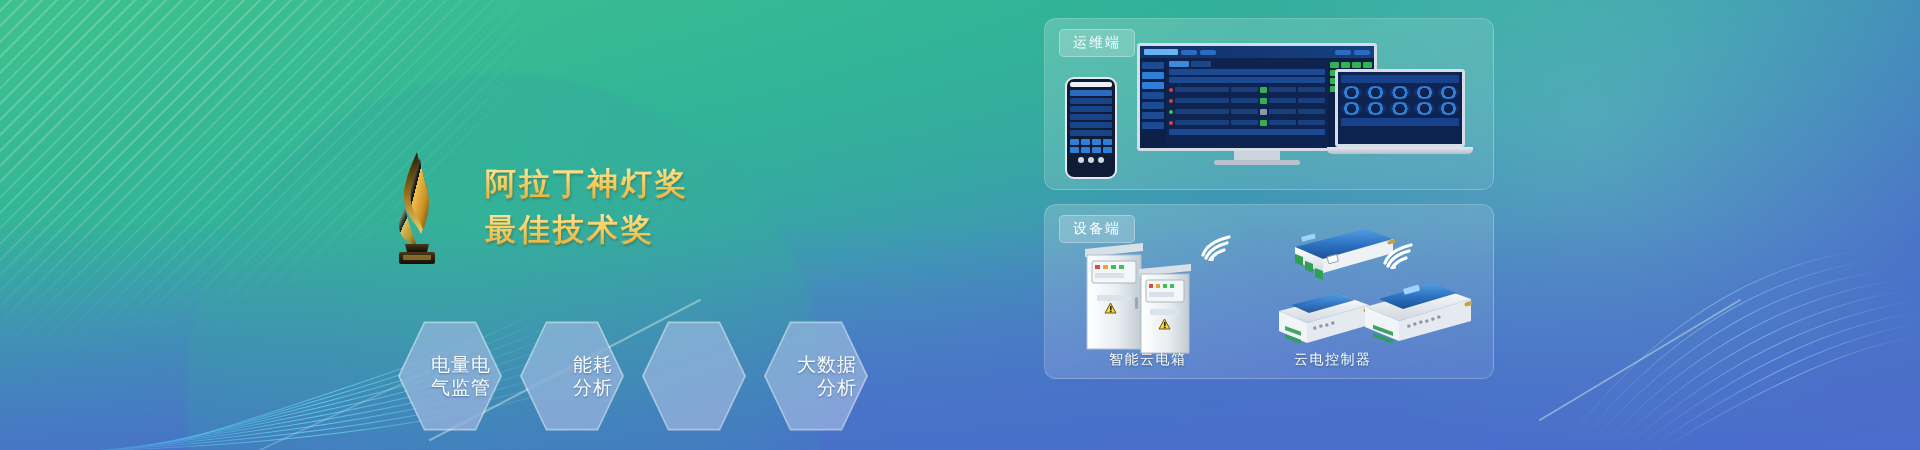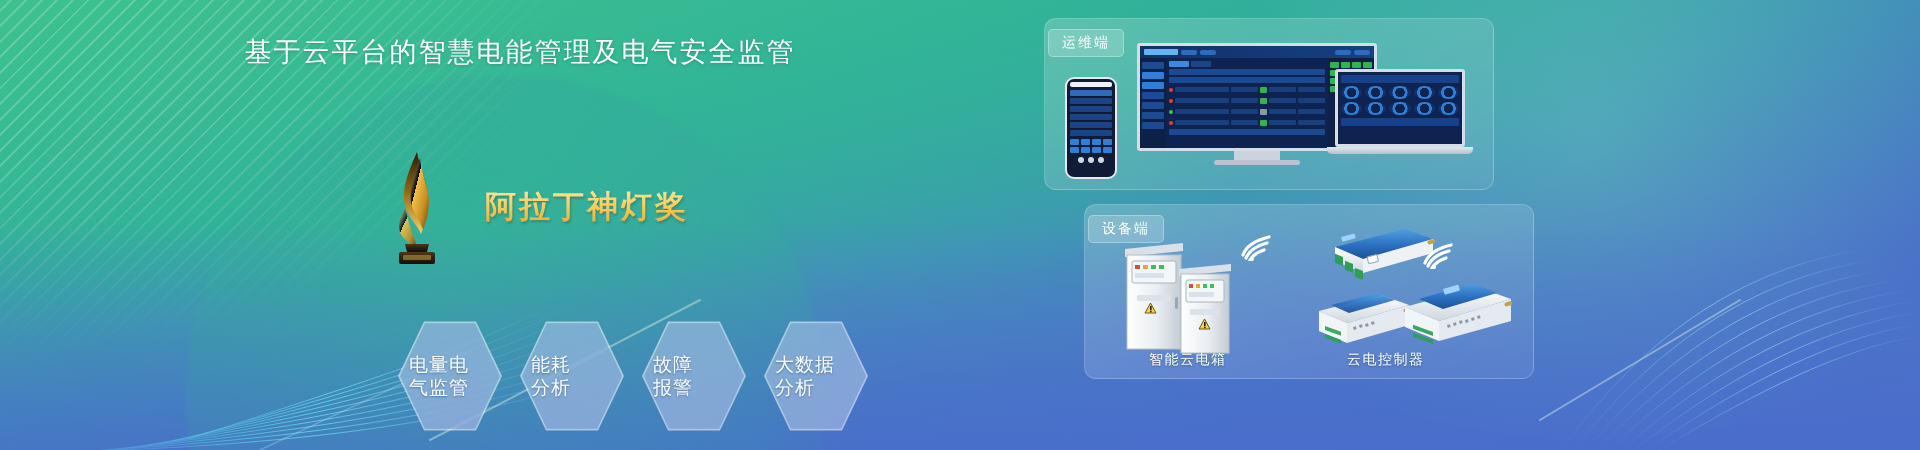--- a/index.html
+++ b/index.html
@@ -62,40 +62,40 @@
   .hex{position:relative;width:104px;height:116px;
     display:flex;align-items:center;justify-content:center;}
   .hex-shape{position:absolute;inset:0;
     clip-path:polygon(25% 3%,75% 3%,100% 50%,75% 97%,25% 97%,0% 50%);
     background:rgba(255,255,255,.55);}
   .hex-inner{position:absolute;left:2px;top:2px;right:2px;bottom:2px;
     clip-path:polygon(25% 3%,75% 3%,100% 50%,75% 97%,25% 97%,0% 50%);
     background:linear-gradient(160deg, rgba(78,142,196,.50), rgba(82,120,200,.42));
     backdrop-filter:blur(1px);}
   .hex-label{position:relative;z-index:2;color:#fff;font-size:19px;line-height:1.22;
-    text-align:left;letter-spacing:1px;text-shadow:0 1px 2px rgba(20,50,90,.45);
+    text-align:right;letter-spacing:1px;text-shadow:0 1px 2px rgba(20,50,90,.45);
     width:82px;}
 
   
   .right-col{position:absolute;left:1044px;top:18px;width:450px;height:415px;}
 
   .panel{position:relative;border-radius:12px;overflow:hidden;
     background:linear-gradient(150deg, rgba(255,255,255,.20), rgba(255,255,255,.07));
     border:1px solid rgba(255,255,255,.20);}
   .panel-top{width:450px;height:172px;margin-bottom:14px;}
-  .panel-bot{width:450px;height:175px;margin-left:40px;}
-
-  .panel-tag{position:absolute;left:3px;top:10px;z-index:6;
+  .panel-bot{width:450px;height:175px;}
+
+  .panel-tag{position:absolute;left:14px;top:10px;z-index:6;
     padding:4px 13px;border-radius:5px;font-size:14px;color:#ffffff;letter-spacing:2px;
     background:rgba(255,255,255,.20);border:1px solid rgba(255,255,255,.30);}
 
   .device-caption{position:absolute;bottom:9px;font-size:14px;color:#ffffff;
     letter-spacing:1.5px;text-shadow:0 1px 2px rgba(10,60,60,.5);}
   .cap-a{left:64px;}
-  .cap-b{left:262px;}
+  .cap-b{left:249px;}
 
   
   .monitor{position:absolute;left:92px;top:24px;width:240px;height:118px;}
   .mon-screen{width:240px;height:108px;border-radius:3px;background:#0f2350;
     border:3px solid #d6dde6;overflow:hidden;position:relative;}
   .mon-stand{width:46px;height:9px;margin:0 auto;background:#cbd3dd;}
   .mon-foot{width:86px;height:5px;margin:0 auto;border-radius:3px;background:#b9c3cf;}
 
   .dash-top{height:12px;background:linear-gradient(90deg,#12306c,#16407f);
     display:flex;align-items:center;padding:0 4px;gap:3px;}
@@ -214,21 +214,20 @@
       <path d="M1540 420 L 1740 300"></path>
     </g>
     <g stroke="#bfe9ff" stroke-opacity=".30" stroke-width="1.5" stroke-linecap="round">
       <path d="M260 450 L 470 352"></path>
     </g>
   </svg>
 
   <div class="left-col">
 
     <div class="title-wrap">
-      <div class="sub-title">基于云平台的智慧电能管理及电气安全监管</div>
     </div>
 
     <div class="award-row">
       <div class="trophy">
         <svg width="88" height="118" viewBox="0 0 88 118">
           <defs>
             <linearGradient id="flameA" x1="0" y1="0" x2="1" y2="1">
               <stop offset="0%" stop-color="#fff2c0"></stop>
               <stop offset="35%" stop-color="#f2c council"></stop>
               <stop offset="35%" stop-color="#f3c451"></stop>
@@ -249,20 +248,21 @@
           <path d="M46 4 C 36 26, 30 44, 34 58 C 37 70, 46 76, 50 86 C 56 72, 60 56, 56 40 C 53 27, 48 16, 46 4 Z" fill="url(#flameB)"></path>
           <path d="M49 10 C 42 30, 37 46, 41 58 C 44 68, 50 74, 52 82 C 57 70, 60 54, 56 41 C 53 29, 50 20, 49 10 Z" fill="url(#flameA)" opacity=".95"></path>
           <path d="M34 60 C 28 70, 26 80, 31 88 C 35 94, 42 96, 46 98 C 42 88, 38 76, 34 60 Z" fill="url(#flameA)" opacity=".85"></path>
           <path d="M34 96 L 58 96 L 56 104 L 36 104 Z" fill="url(#baseG)"></path>
           <rect x="28" y="104" width="36" height="12" rx="2" fill="url(#baseG)"></rect>
           <rect x="32" y="107" width="28" height="5" rx="1" fill="#c8a23f" opacity=".55"></rect>
         </svg>
       </div>
       <div class="award-text">
         <div class="award-line">阿拉丁神灯奖</div>
+        <div class="award-line">最佳技术奖</div>
       </div>
     </div>
 
     <div class="hex-row">
       <div class="hex">
         <div class="hex-shape"></div>
         <div class="hex-inner"></div>
         <div class="hex-label">
           <div>电量电</div>
           <div>气监管</div>
@@ -272,24 +272,20 @@
         <div class="hex-shape"></div>
         <div class="hex-inner"></div>
         <div class="hex-label">
           <div>能耗</div>
           <div>分析</div>
         </div>
       </div>
       <div class="hex">
         <div class="hex-shape"></div>
         <div class="hex-inner"></div>
-        <div class="hex-label">
-          <div>故障</div>
-          <div>报警</div>
-        </div>
       </div>
       <div class="hex">
         <div class="hex-shape"></div>
         <div class="hex-inner"></div>
         <div class="hex-label">
           <div>大数据</div>
           <div>分析</div>
         </div>
       </div>
     </div>

